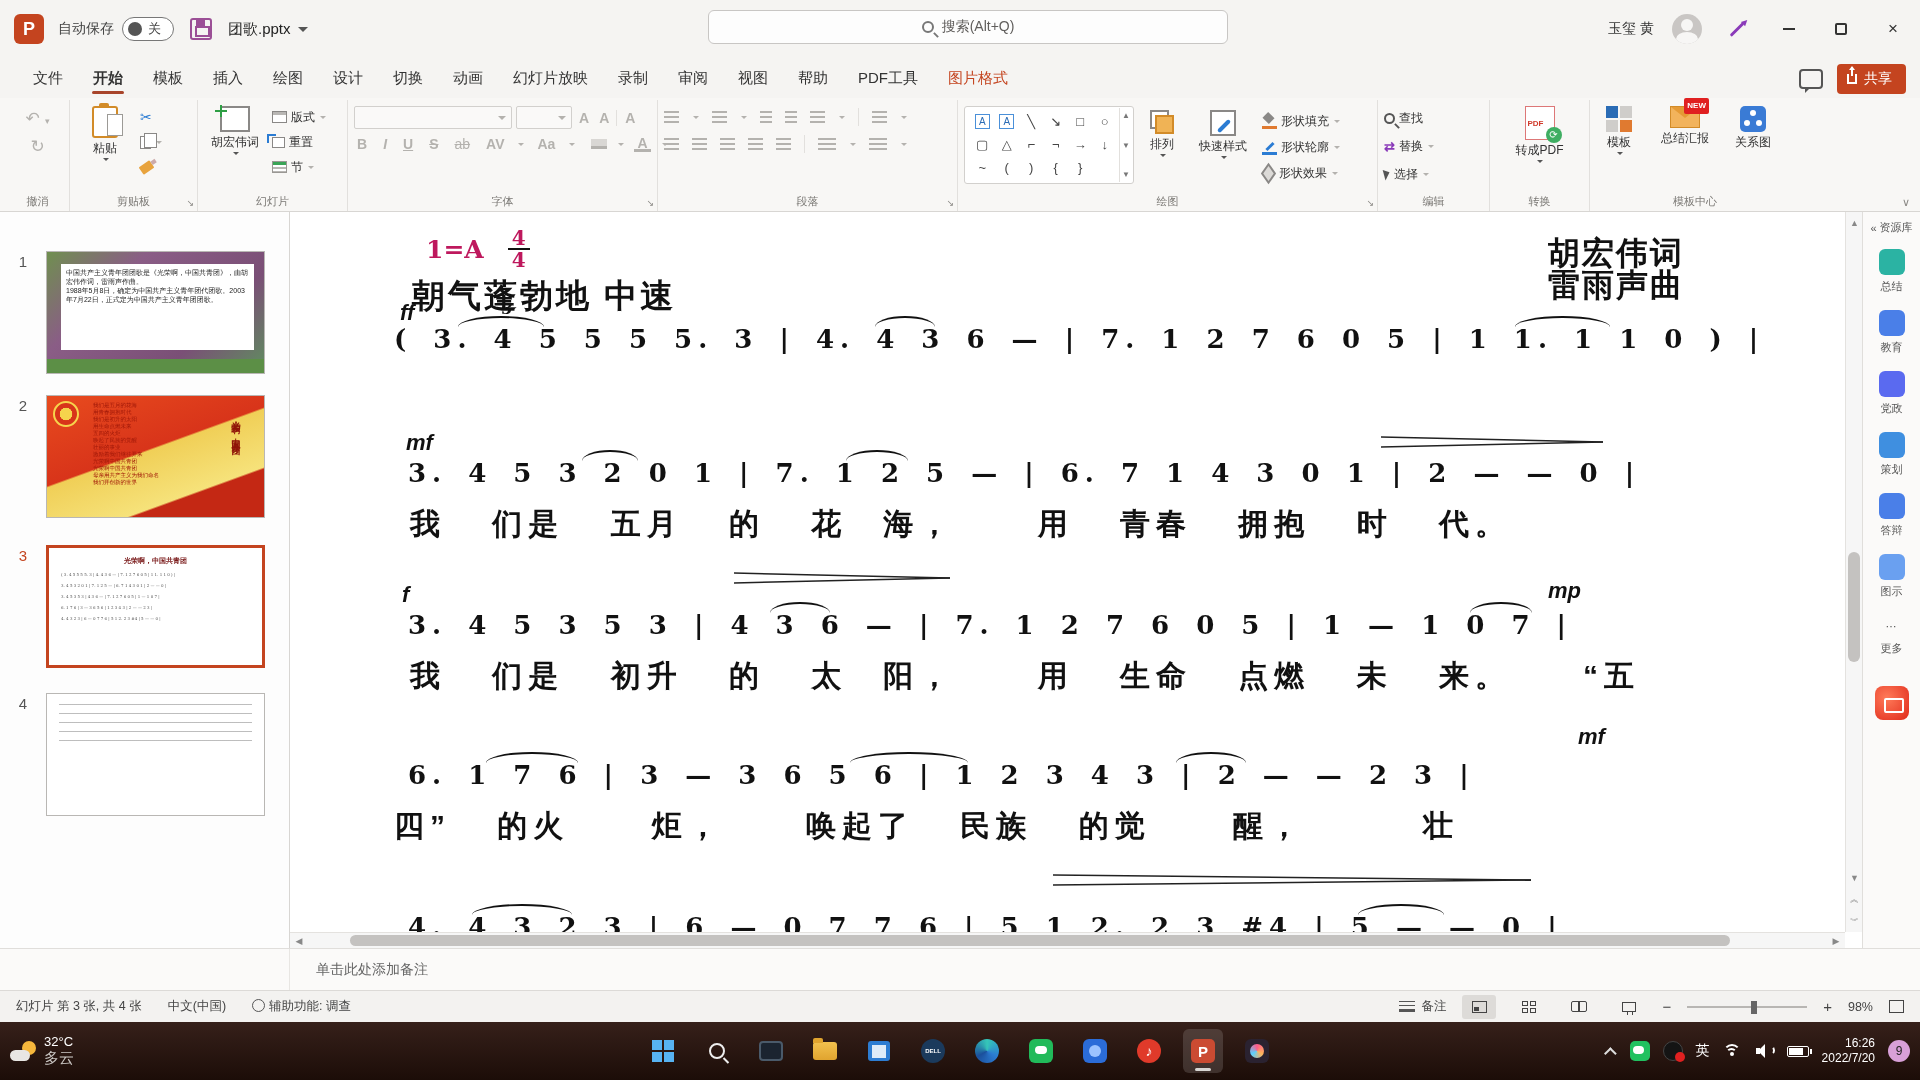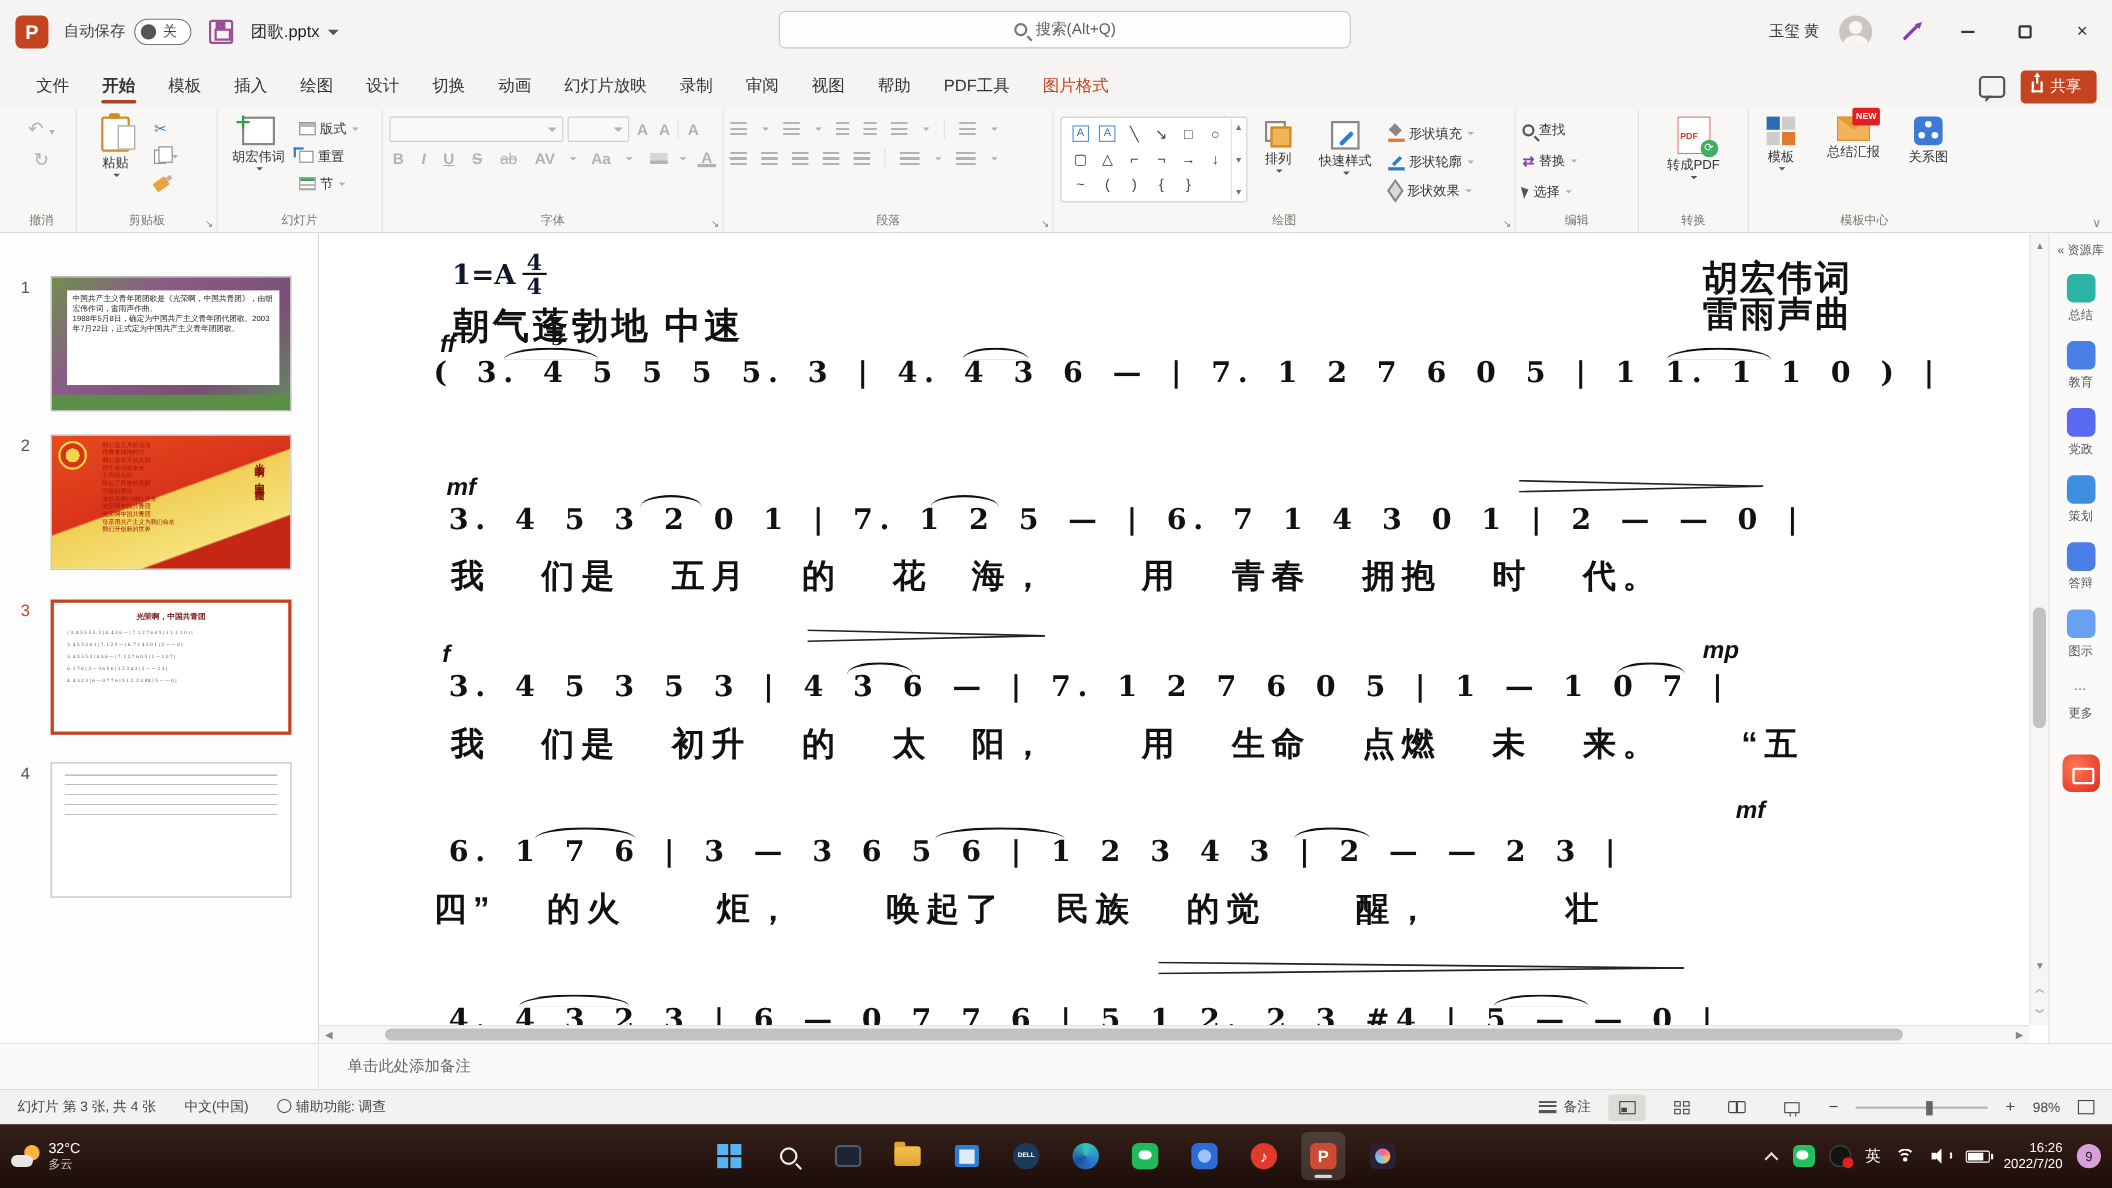--- a/index.html
+++ b/index.html
@@ -133,21 +133,21 @@
   .s3line { font-family:"DejaVu Serif", serif; font-size:4px; color:#555; white-space:nowrap; margin:6px 0 0 12px; }
   
   .s4lines { position:absolute; left:12px; top:10px; right:12px; height:40px;
      background:repeating-linear-gradient(#888 0 1px, transparent 1px 9px); opacity:.55; }
 
   
   .editor { flex:1; position:relative; background:#fff; overflow:hidden; }
   .mline { position:absolute; font-family:"DejaVu Serif", serif; font-weight:bold; font-size:26px; color:#111; letter-spacing:6px; word-spacing:6px; white-space:nowrap; }
   .dyn { position:absolute; font-family:Liberation Sans, sans-serif; font-style:italic; font-weight:bold; font-size:22px; color:#111; }
   .lyr { position:absolute; font-size:30px; font-weight:bold; color:#111; letter-spacing:6px; word-spacing:32px; white-space:nowrap; }
-  .keysig { position:absolute; left:121px; top:16px; font-family:"DejaVu Serif", serif; font-weight:bold; font-size:25px; color:#0f172a; display:flex; align-items:center; gap:6px; }
+  .keysig { position:absolute; left:136px; top:16px; font-family:"DejaVu Serif", serif; font-weight:bold; font-size:25px; color:#be185d; display:flex; align-items:center; gap:24px; }
   .meter { display:inline-flex; flex-direction:column; align-items:center; font-size:20px; line-height:20px; }
   .meter .mtop { border-bottom:2px solid #111; padding:0 4px; }
   .tempo { position:absolute; left:122px; top:62px; font-size:33px; font-weight:bold; color:#111; letter-spacing:3px; }
   .credit { position:absolute; left:1258px; font-size:32px; font-weight:bold; color:#111; letter-spacing:2px; }
   .slur { position:absolute; height:11px; border-top:2.5px solid #111; border-radius:50% 50% 0 0 / 100% 100% 0 0; }
   .triplet { position:absolute; font-family:"DejaVu Serif", serif; font-style:italic; font-weight:bold; font-size:15px; color:#111; }
   .hairpin { position:absolute; }
   
   .vscroll { position:absolute; right:0; top:0; bottom:16px; width:17px; background:#f6f6f6; border-left:1px solid #e4e2df; display:block; }
   .vthumb { position:absolute; left:2px; width:12px; border-radius:6px; background:#c4c2c0; }
@@ -191,21 +191,21 @@
   .zplus { font-size:15px; color:#444; }
   .fitico { width:15px; height:13px; border:1.5px solid #444; position:relative; }
 
   
   .taskbar { height:58px; background:linear-gradient(#36201a,#1c0d08); position:relative; display:flex; align-items:center; justify-content:center; flex:0 0 auto; }
   .weather { position:absolute; left:10px; display:flex; align-items:center; gap:8px; color:#fff; }
   .wicon { width:26px; height:20px; position:relative; }
   .wicon:before { content:""; position:absolute; right:0; top:0; width:14px; height:14px; border-radius:50%; background:#f6b73c; }
   .wicon:after { content:""; position:absolute; left:0; bottom:0; width:20px; height:11px; border-radius:8px; background:#e8e6e3; }
   .wtext1 { font-size:13px; }
-  .wtext2 { font-size:11px; color:#cbc7c4; }
+  .wtext2 { font-size:15px; color:#cbc7c4; }
   .tbicons { display:flex; align-items:center; gap:14px; }
   .tbi { width:40px; height:44px; display:flex; align-items:center; justify-content:center; border-radius:6px; position:relative; }
   .tbi.active { background:rgba(255,255,255,.14); }
   .tbi.active:after { content:""; position:absolute; bottom:2px; left:12px; width:16px; height:3px; border-radius:2px; background:#d8d6d3; }
   .winlogo { width:22px; height:22px; display:grid; grid-template-columns:1fr 1fr; grid-template-rows:1fr 1fr; gap:2px; }
   .winlogo b { background:#57b3f2; }
   .tsearch { width:16px; height:16px; border:2px solid #eee; border-radius:50%; position:relative; }
   .tsearch:after { content:""; position:absolute; width:2px; height:7px; background:#eee; transform:rotate(-45deg); left:14px; top:12px; }
   .tdark { width:24px; height:20px; background:#1b2430; border:2px solid #4a5a6a; border-radius:4px; }
   .tfolder { width:24px; height:18px; background:linear-gradient(#f2c14e,#e0a42f); border-radius:3px; position:relative; }

